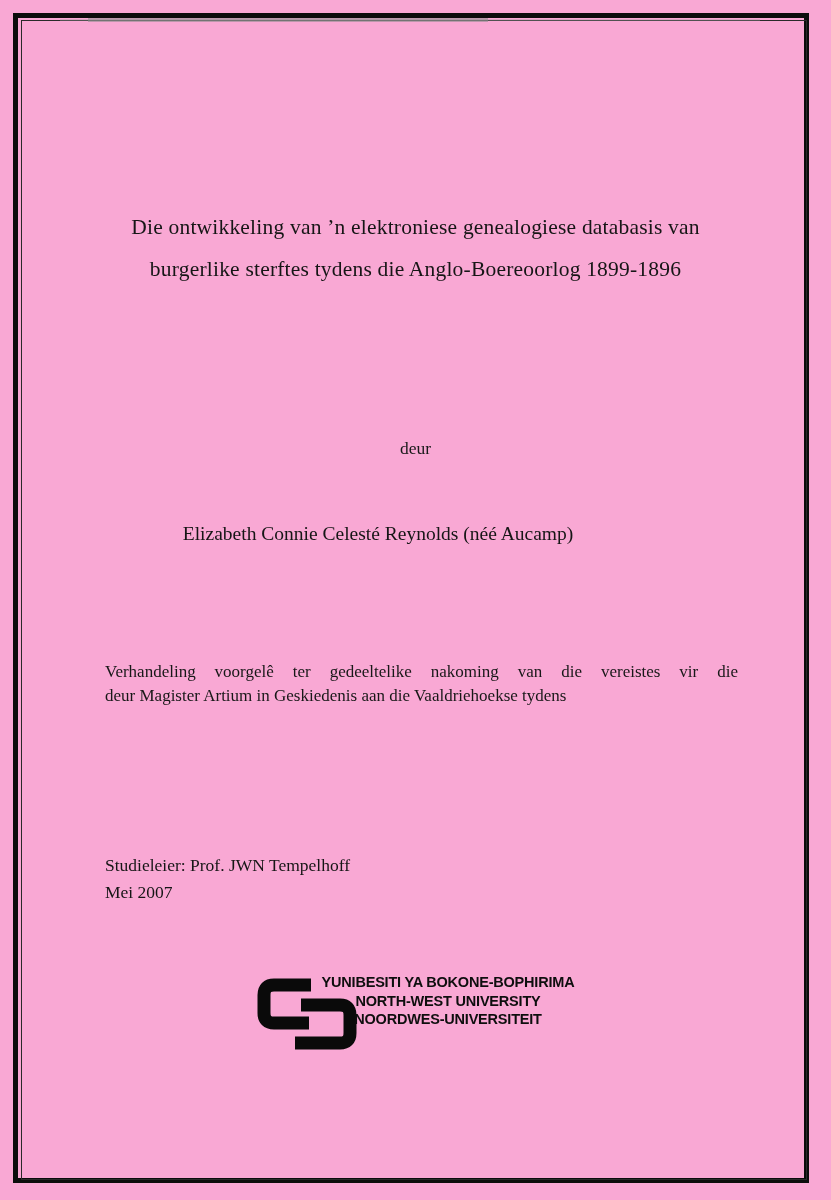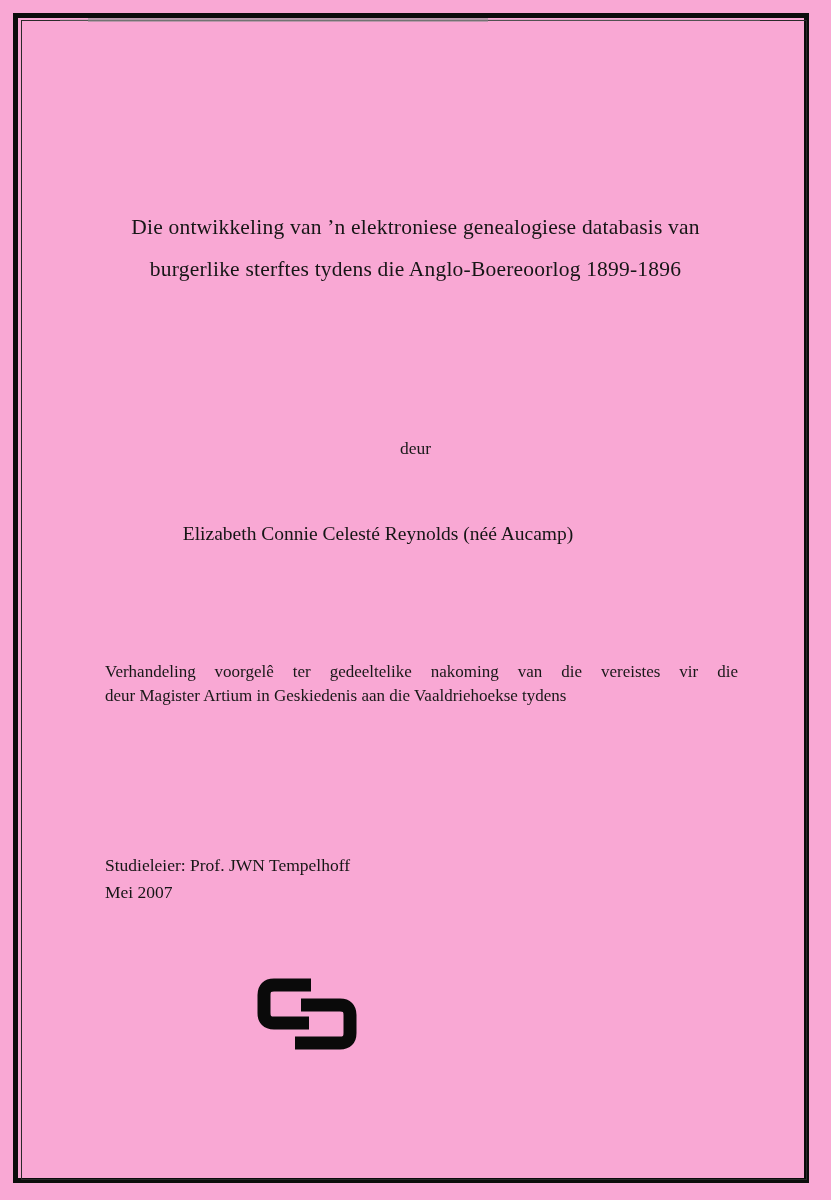--- a/index.html
+++ b/index.html
@@ -144,15 +144,20 @@
   <div class="supervisor-block">
     <div>Studieleier: Prof. JWN Tempelhoff</div>
     <div>Mei 2007</div>
   </div>
 
   <div class="logo">
     <svg class="logo-mark" viewBox="0 0 100 82" xmlns="http://www.w3.org/2000/svg">
       <path d="M 54 9 H 17 Q 7 9 7 19 V 37 Q 7 47 17 47 H 52" fill="none" stroke="#0a0a0a" stroke-width="13" stroke-linecap="butt"></path>
       <path d="M 44 29 H 83 Q 93 29 93 39 V 57 Q 93 67 83 67 H 38" fill="none" stroke="#0a0a0a" stroke-width="13" stroke-linecap="butt"></path>
     </svg>
+    <div class="logo-text">
+      <div>YUNIBESITI YA BOKONE-BOPHIRIMA</div>
+      <div>NORTH-WEST UNIVERSITY</div>
+      <div>NOORDWES-UNIVERSITEIT</div>
+    </div>
   </div>
 
 </div>
 
 </body></html>

